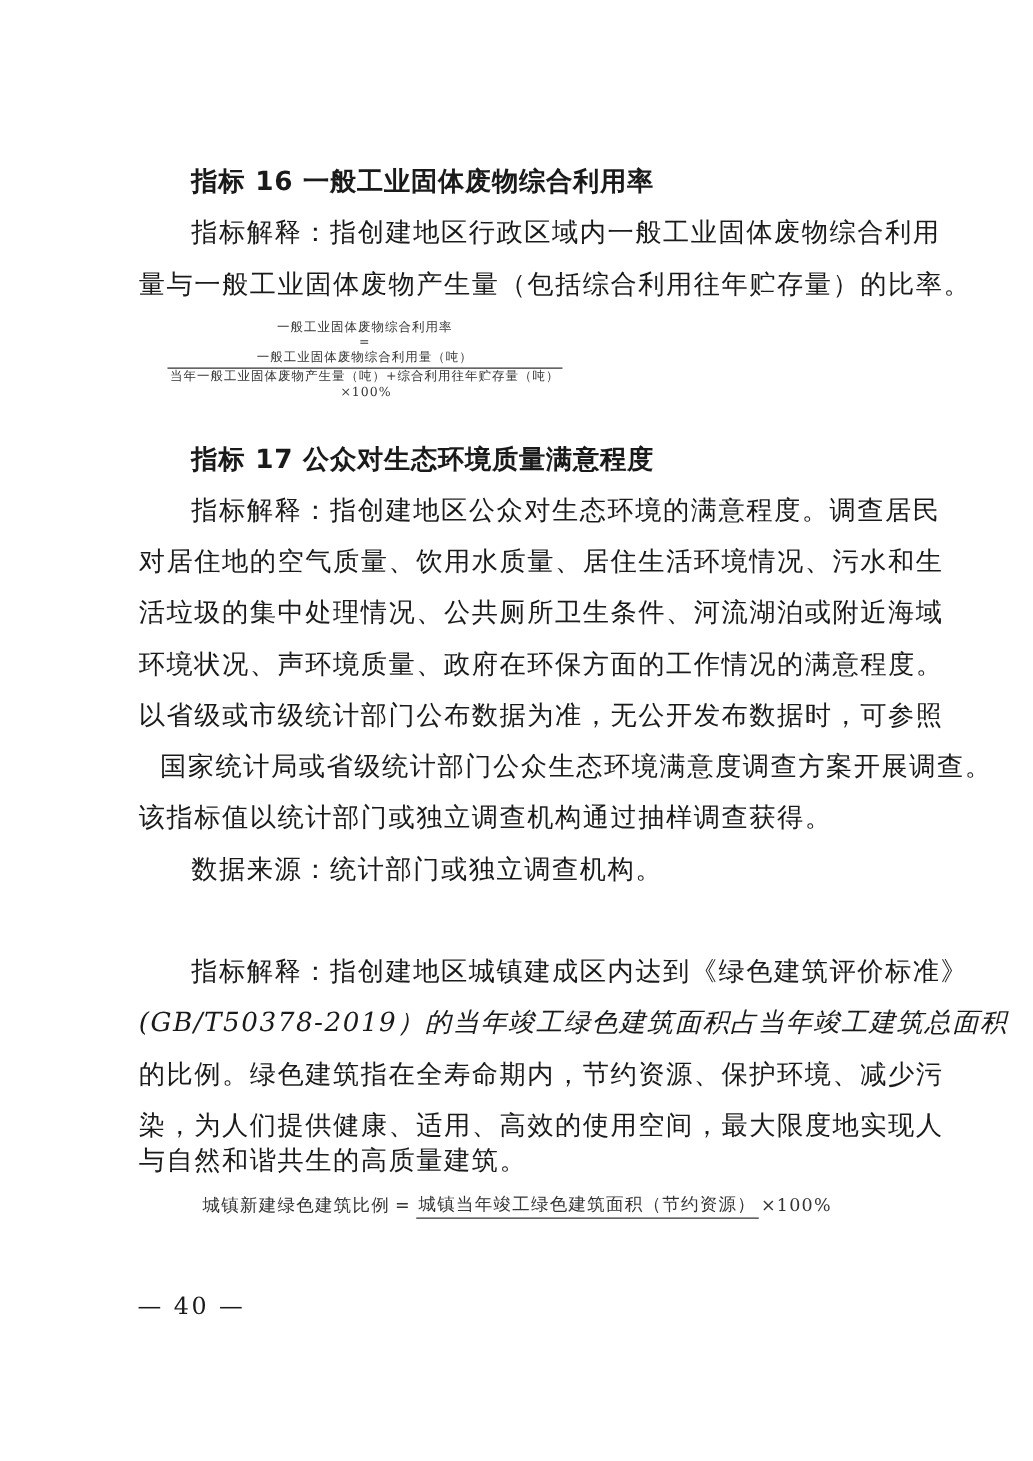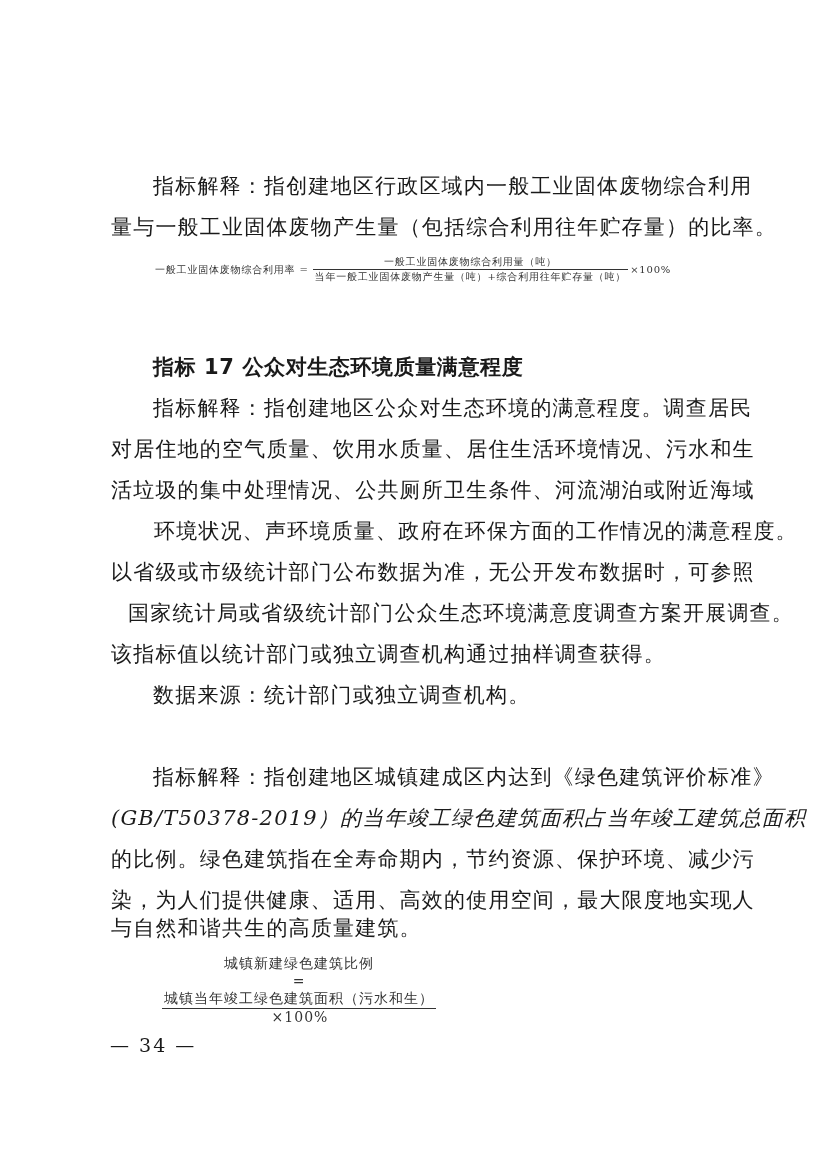--- a/index.html
+++ b/index.html
@@ -11,66 +11,67 @@
   .indent { left: 153px; }
   .heading { font-weight: bold; font-family: "DejaVu Sans", "Liberation Sans", sans-serif; letter-spacing: 0.6px; }
   .justify { text-align-last: justify; text-align: justify; }
   .formula { position: absolute; display: flex; align-items: center; color: #333; }
   .formula .lhs { white-space: nowrap; }
   .formula .eq { margin: 0 4px; }
   .frac { display: flex; flex-direction: column; align-items: center; }
   .frac .num, .frac .den { white-space: nowrap; padding: 0 2px; }
   .frac .bar { height: 1px; background: #333; align-self: stretch; }
   .formula .times { white-space: nowrap; margin-left: 2px; }
-  .f1 { left: 155px; top: 255px; font-size: 10px; letter-spacing: 0.8px; }
+  .f1 { left: 134px; top: 255px; font-size: 10px; letter-spacing: 0.8px; flex-direction: column; }
   .f1 .num, .f1 .den { line-height: 14px; }
-  .f2 { left: 162px; top: 955px; font-size: 14px; letter-spacing: 1px; flex-direction: column; }
+  .f2 { left: 162px; top: 955px; font-size: 14px; letter-spacing: 1px; }
   .f2 .num, .f2 .den { line-height: 19px; }
   .pagenum { position: absolute; left: 110px; top: 1034px; font-size: 19px; letter-spacing: 2px; white-space: nowrap; }
 </style>
 </head>
 <body>
 
 <div class="page">
 
+  <div class="line indent heading" style="top:130px;">指标 16  一般工业固体废物综合利用率</div>
   <div class="line indent justify" style="top:171px; width:570px;">指标解释：指创建地区行政区域内一般工业固体废物综合利用</div>
   <div class="line justify" style="top:212px;">量与一般工业固体废物产生量（包括综合利用往年贮存量）的比率。</div>
 
   <div class="formula f1">
     <span class="lhs">一般工业固体废物综合利用率</span>
     <span class="eq">=</span>
     <span class="frac">
       <span class="num">一般工业固体废物综合利用量（吨）</span>
       <span class="bar"></span>
       <span class="den">当年一般工业固体废物产生量（吨）+综合利用往年贮存量（吨）</span>
     </span>
     <span class="times">×100%</span>
   </div>
 
 
   <div class="line indent heading" style="top:352px;">指标 17  公众对生态环境质量满意程度</div>
   <div class="line indent justify" style="top:393px; width:570px;">指标解释：指创建地区公众对生态环境的满意程度。调查居民</div>
   <div class="line justify" style="top:475px;">活垃圾的集中处理情况、公共厕所卫生条件、河流湖泊或附近海域</div>
   <div class="line justify" style="top:434px;">对居住地的空气质量、饮用水质量、居住生活环境情况、污水和生</div>
-  <div class="line justify" style="top:516px;margin-left:43px;">环境状况、声环境质量、政府在环保方面的工作情况的满意程度。</div>
+  <div class="line justify" style="top:516px;">环境状况、声环境质量、政府在环保方面的工作情况的满意程度。</div>
   <div class="line justify" style="top:557px;">以省级或市级统计部门公布数据为准，无公开发布数据时，可参照</div>
   <div class="line justify" style="top:598px;margin-left:17px;">国家统计局或省级统计部门公众生态环境满意度调查方案开展调查。</div>
   <div class="line" style="top:639px;">该指标值以统计部门或独立调查机构通过抽样调查获得。</div>
   <div class="line indent" style="top:680px;">数据来源：统计部门或独立调查机构。</div>
 
   <div class="line indent justify" style="top:762px; width:570px;">指标解释：指创建地区城镇建成区内达到《绿色建筑评价标准》</div>
   <div class="line justify" style="top:803px;font-style:italic;">(GB/T50378-2019）的当年竣工绿色建筑面积占当年竣工建筑总面积</div>
   <div class="line justify" style="top:844px;">的比例。绿色建筑指在全寿命期内，节约资源、保护环境、减少污</div>
   <div class="line justify" style="top:885px;">染，为人们提供健康、适用、高效的使用空间，最大限度地实现人</div>
   <div class="line" style="top:913px;">与自然和谐共生的高质量建筑。</div>
 
   <div class="formula f2">
     <span class="lhs">城镇新建绿色建筑比例</span>
     <span class="eq">=</span>
     <span class="frac">
-      <span class="num">城镇当年竣工绿色建筑面积（污水和生）</span>
+      <span class="num">城镇当年竣工绿色建筑面积（节约资源）</span>
       <span class="bar"></span>
     </span>
     <span class="times">×100%</span>
   </div>
 
-  <div class="pagenum">— 34 —</div>
+  <div class="pagenum">— 40 —</div>
 </div>
 
 </body></html>

